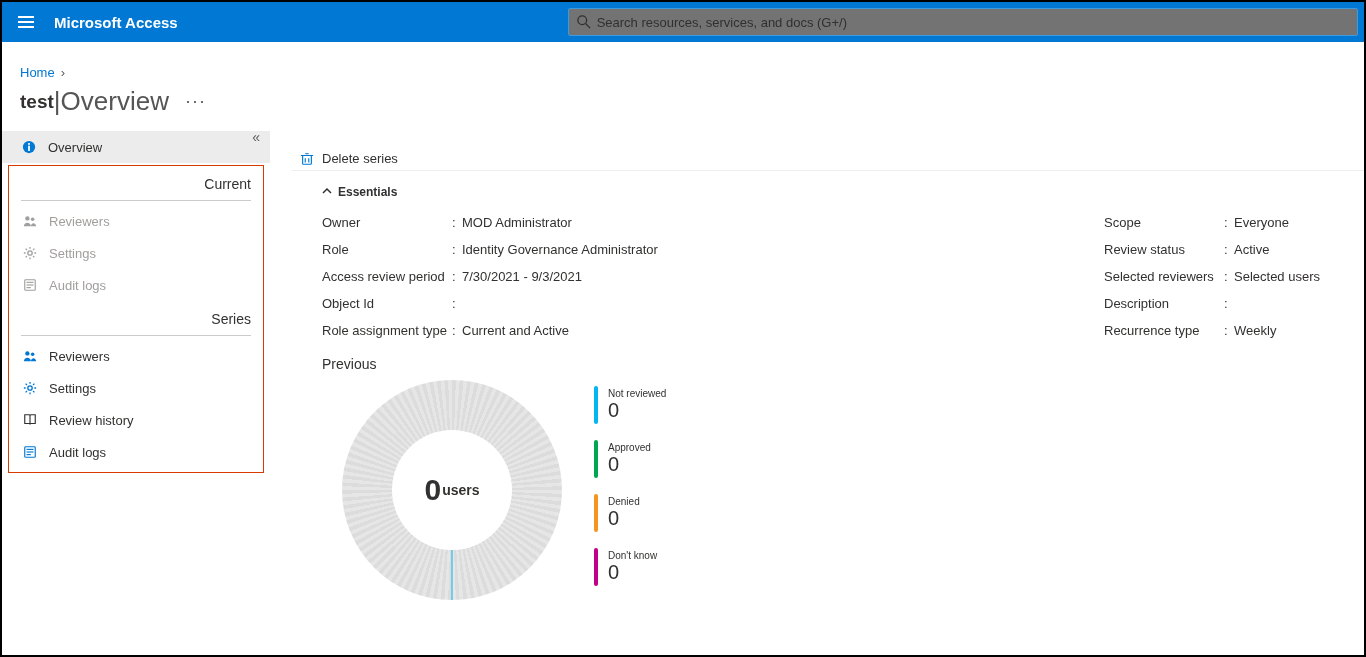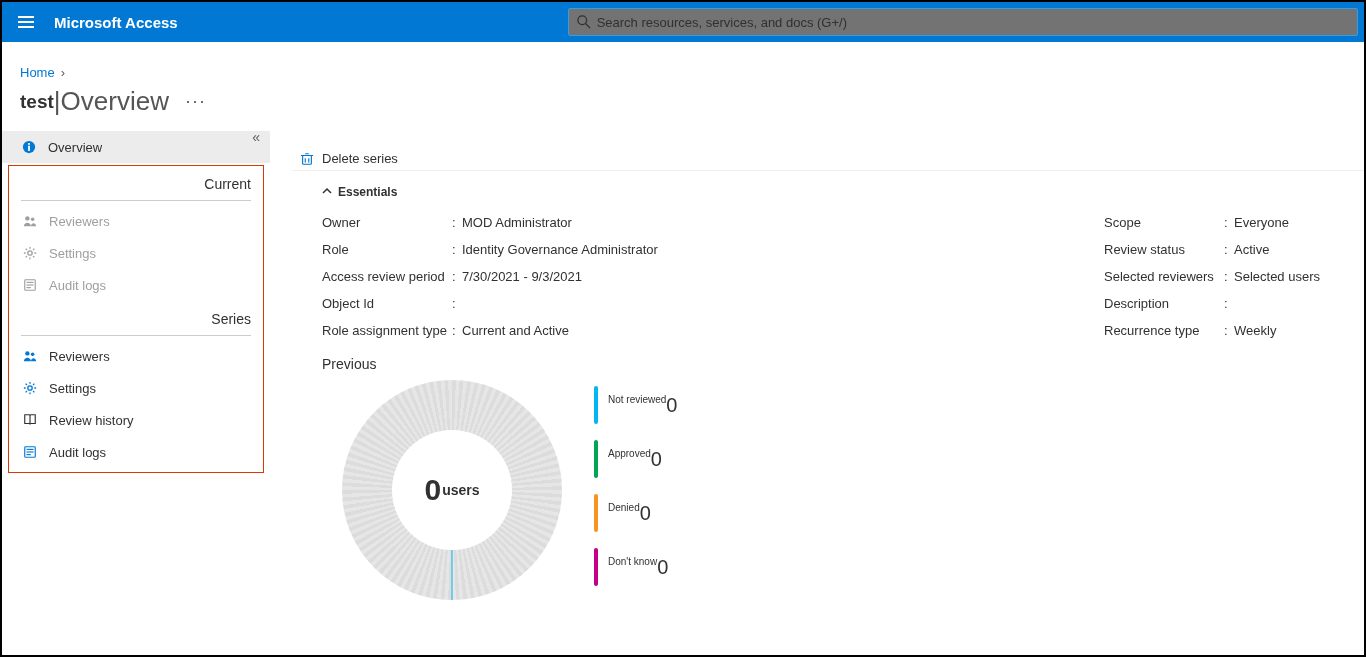--- a/index.html
+++ b/index.html
@@ -48,21 +48,21 @@
 .chart-area { display: flex; align-items: flex-start; padding-left: 50px; }
 .donut-wrap { position: relative; width: 220px; height: 220px; }
 .donut-bg { width: 220px; height: 220px; border-radius: 50%; background: repeating-conic-gradient(#dcdcdc 0deg 2deg, #e6e6e6 2deg 4deg); display: flex; align-items: center; justify-content: center; }
 .donut-hole { width: 120px; height: 120px; background: #fff; border-radius: 50%; display: flex; align-items: center; justify-content: center; }
 .donut-center-num { font-size: 30px; font-weight: 600; }
 .donut-center-unit { font-size: 14px; font-weight: 600; margin-left: 1px; }
 .donut-tick { position: absolute; bottom: 0; left: 50%; width: 1px; height: 50px; background: #00b7f1; transform: translateX(-50%); }
 .legend { margin-left: 32px; }
 .legend-row { display: flex; align-items: center; height: 50px; margin-bottom: 4px; }
 .legend-bar { width: 4px; height: 38px; border-radius: 2px; margin-right: 10px; }
-.legend-text { display: flex; flex-direction: row; }
+.legend-text { display: flex; flex-direction: column; }
 .legend-label { font-size: 10px; color: #323130; }
 .legend-value { font-size: 20px; font-weight: 300; color: #323130; }
 </style>
 </head>
 <body>
 
 <div class="topbar">
   <div class="hamburger">
     <svg width="16" height="16" viewBox="0 0 16 16">
         <rect y="2" width="16" height="2"></rect>

